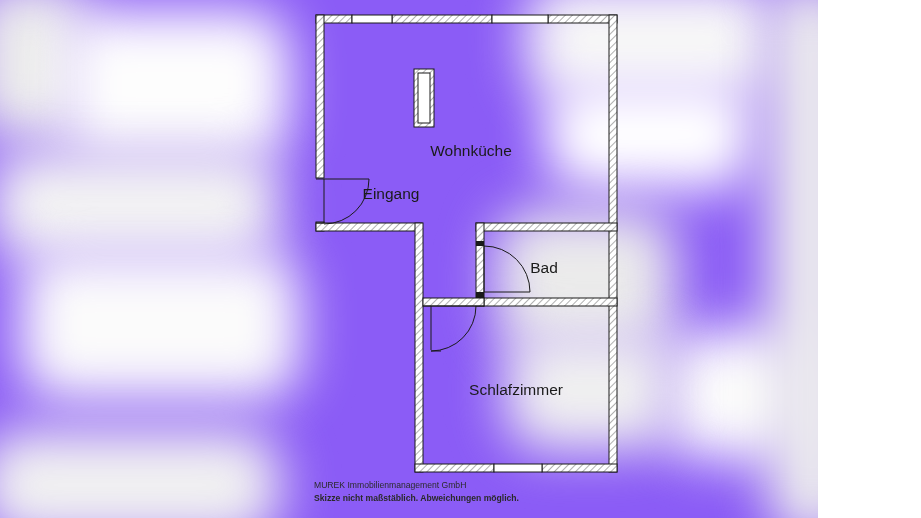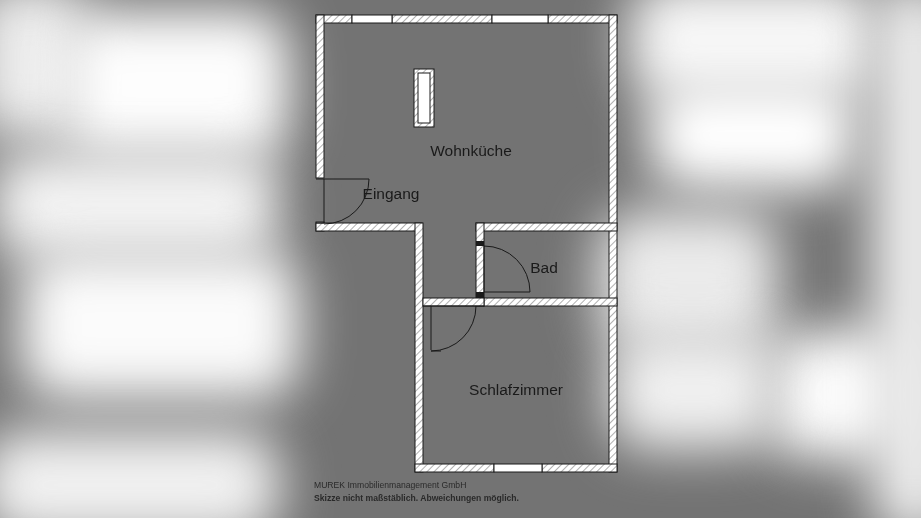--- a/index.html
+++ b/index.html
@@ -10,23 +10,23 @@
   }
   body {
     width: 921px;
     height: 518px;
     overflow: hidden;
     font-family: "Liberation Sans", sans-serif;
   }
 
   #stage {
     position: relative;
-    width: 921px;
+    width: 818px;
     height: 518px;
-    background: #737373;
+    background: #8b5cf6;
     overflow: hidden;
   }
 
   
   .backdrop {
     position: absolute;
     top: 0;
     height: 518px;
     pointer-events: none;
   }

